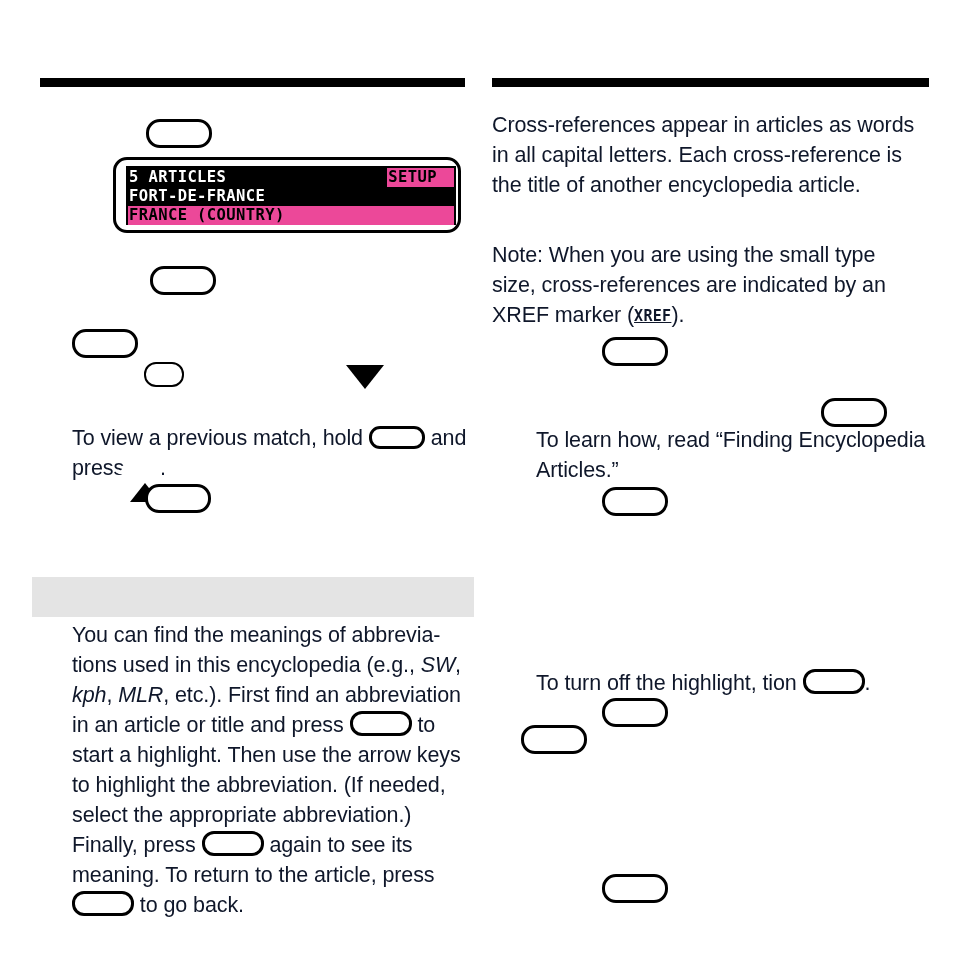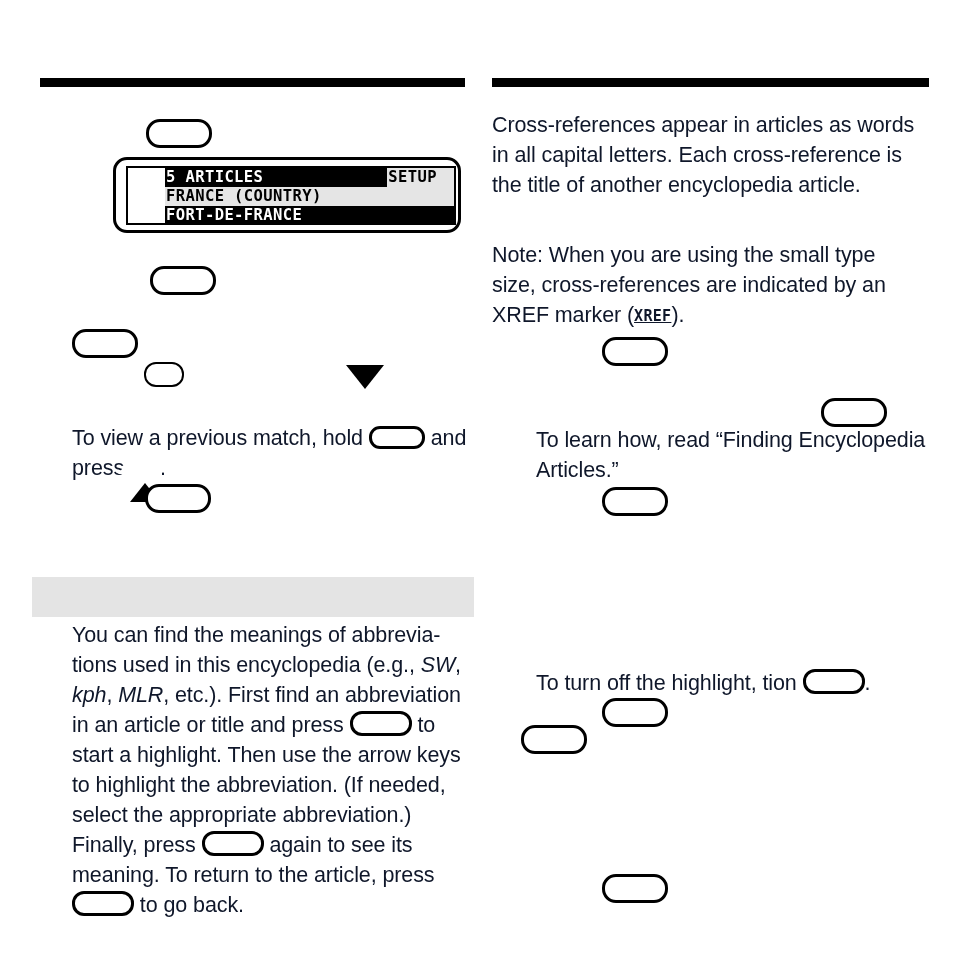--- a/index.html
+++ b/index.html
@@ -109,25 +109,25 @@
     box-sizing:border-box;
   }
   .lcd-line{
     font-family:"DejaVu Sans Mono", monospace;
     font-weight:bold;
     white-space:pre;
     letter-spacing:0px;
     line-height:1.05;
   }
   .inv{background:#000;color:#fff;}
-  .norm{background:#e5e5e5;color:#000;}
+  .norm{background:#ec4899;color:#000;}
 
   
   #lcd-articles{left:73px;top:157px;width:348px;height:76px;}
-  #lcd-articles .lcd-inner{left:10px;top:6px;width:330px;height:59px;padding-left:37px;}
+  #lcd-articles .lcd-inner{left:10px;top:6px;width:330px;height:59px;}
   #lcd-articles .row{
     height:19px;display:flex;align-items:center;
     font-size:15.5px;letter-spacing:0.4px;
   }
   #lcd-articles .row .seg{padding:0 1px;height:19px;display:flex;align-items:center;}
   #lcd-articles .row .spacer{flex:1;}
   #lcd-articles .rowfull{width:100%;}
 
   
   .xref{
@@ -153,26 +153,26 @@
     <div class="key-float k-big" style="left:106px;top:119px;"></div>
 
     <div class="lcd" id="lcd-articles">
       <div class="lcd-inner">
         <div class="row lcd-line rowfull">
           <span class="seg inv">5 ARTICLES</span>
           <span class="seg inv spacer"></span>
           <span class="seg norm">SETUP</span>
           <span class="seg norm" style="width:14px"></span>
         </div>
+        <div class="row lcd-line inv rowfull">
+          <span class="seg">FORT-DE-FRANCE</span>
+        </div>
         <div class="row lcd-line norm rowfull">
           <span class="seg">FRANCE (COUNTRY)</span>
         </div>
-        <div class="row lcd-line inv rowfull">
-          <span class="seg">FORT-DE-FRANCE</span>
-        </div>
       </div>
     </div>
 
     <div class="key-float k-big" style="left:110px;top:266px;"></div>
     <div class="key-float k-big" style="left:32px;top:329px;"></div>
     <div class="key-float k-small" style="left:104px;top:362px;"></div>
 
     <div style="position:absolute;left:306px;top:365px;">
       <div class="tri"><div class="tri-down"></div><div class="tri-down-inner"></div></div>
     </div>

